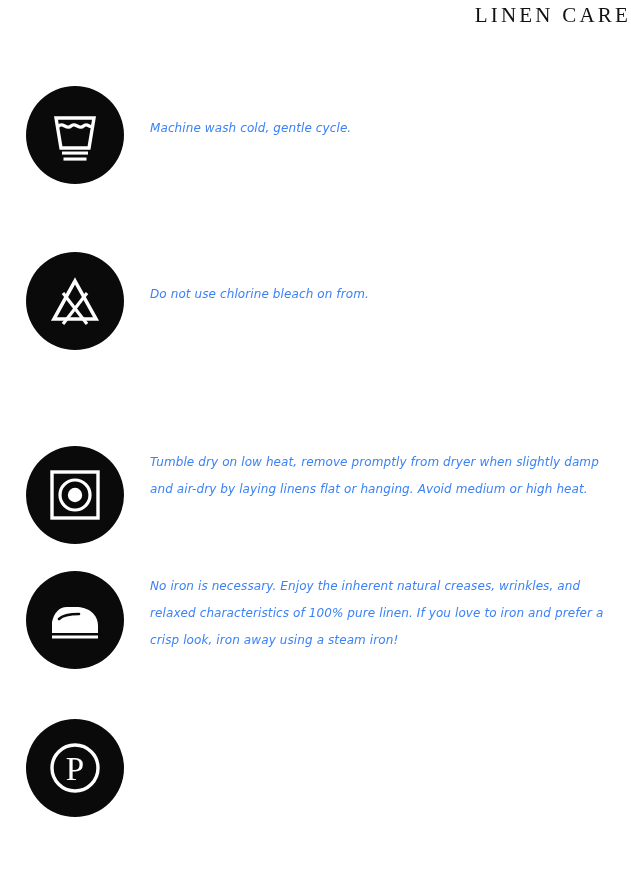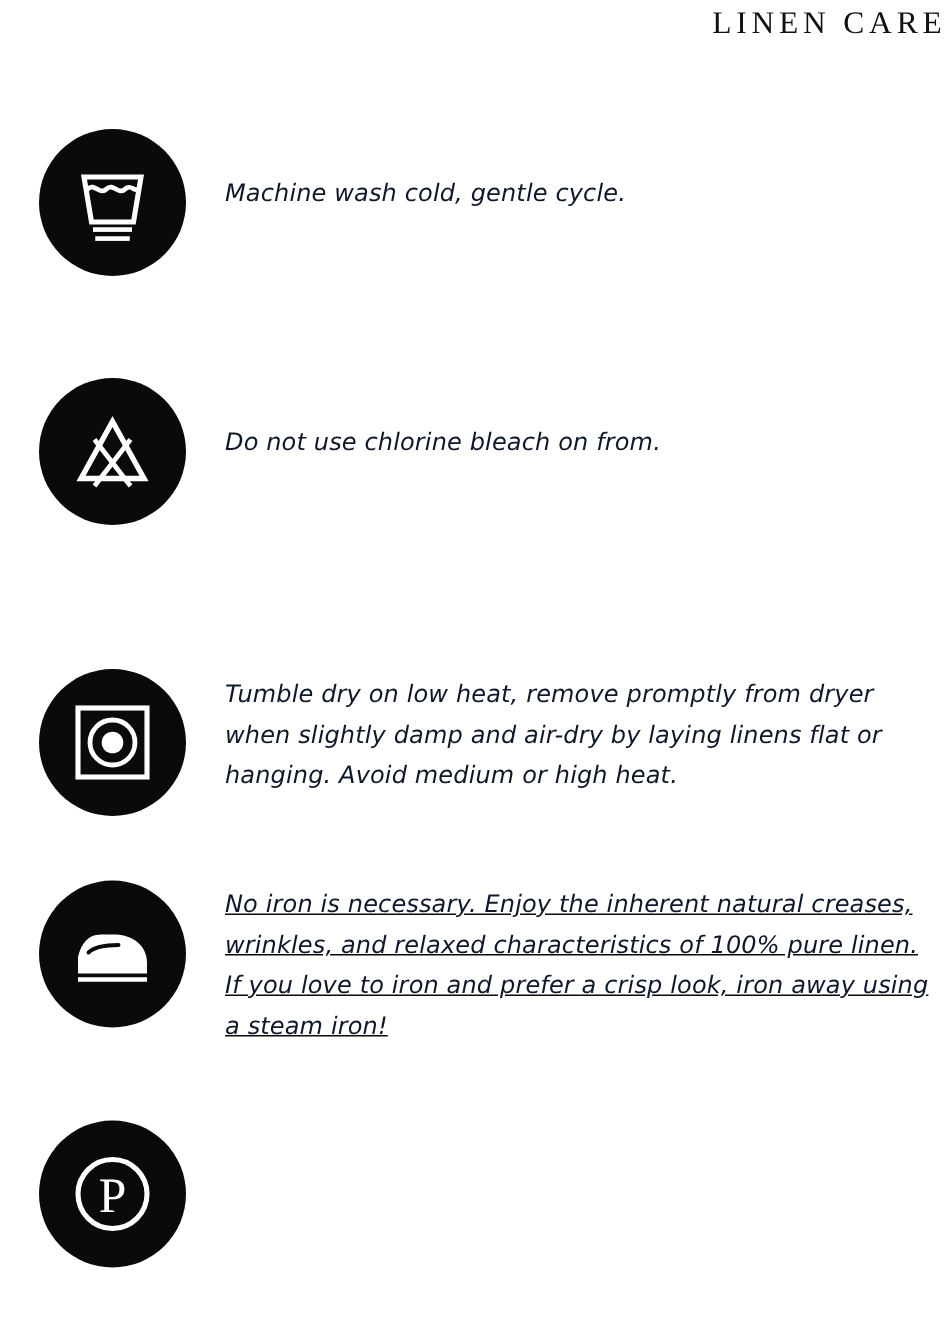--- a/index.html
+++ b/index.html
@@ -53,31 +53,31 @@
     align-items: center;
     justify-content: center;
   }
   .text-cell {
     flex: 1 1 auto;
     padding-right: 12px;
   }
   .care-text {
     font-family: "DejaVu Sans", sans-serif;
     font-style: italic;
-    font-size: 16px;
+    font-size: 12px;
     line-height: 27px;
-    color: #0f172a;
+    color: #3b82f6;
     letter-spacing: 0.1px;
     margin: 0;
   }
   
   .row-wash   { margin-top: 0px; }
   .row-bleach { margin-top: 68px; }
   .row-dry    { margin-top: 96px; }
-  .row-iron   { margin-top: 43px; text-decoration: underline; }
+  .row-iron   { margin-top: 27px; }
   .row-clean  { margin-top: 50px; }
 
   .row-wash   .text-cell { padding-top: 29px; }
   .row-bleach .text-cell { padding-top: 29px; }
   .row-dry    .text-cell { padding-top: 3px; }
   .row-iron   .text-cell { padding-top: 2px; }
   .row-clean  .text-cell { padding-top: 28px; }
 </style>
 </head>
 <body>

